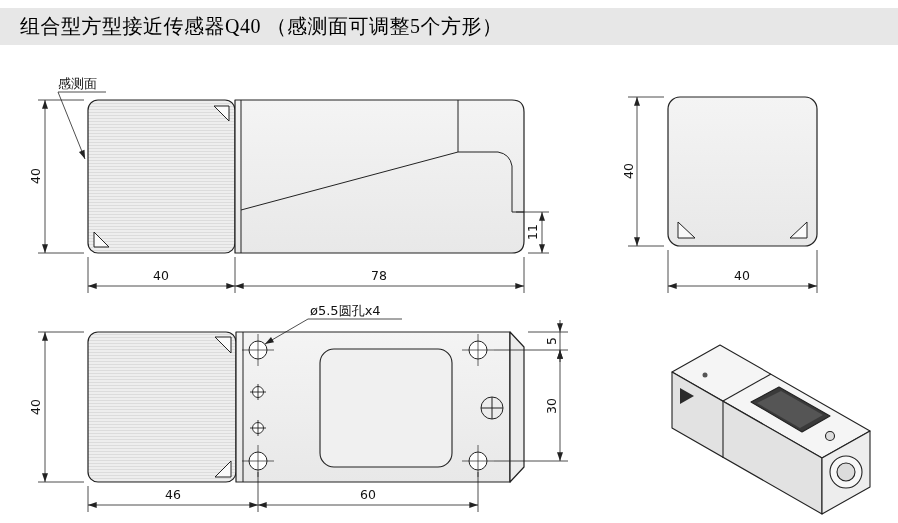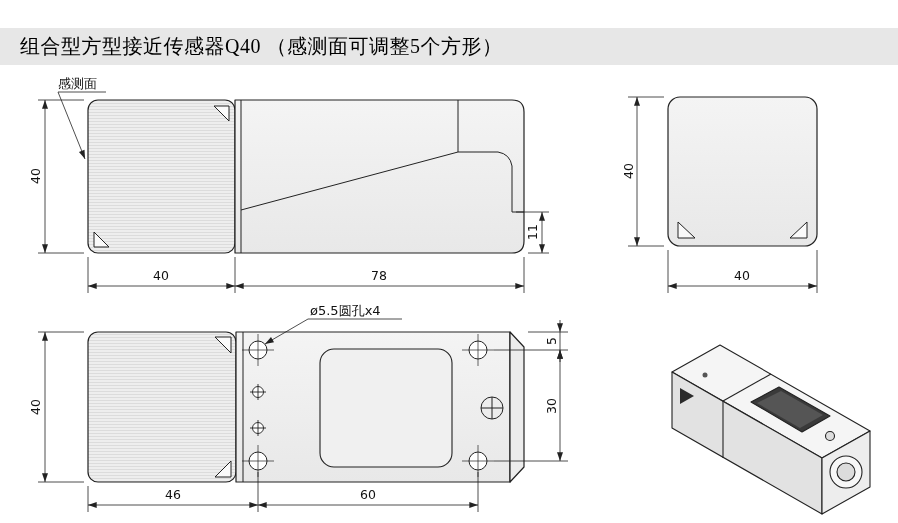--- a/index.html
+++ b/index.html
@@ -1,20 +1,20 @@
 <!DOCTYPE html>
 <html><head>
 <meta charset="utf-8">
 <style>
   * { margin:0; padding:0; box-sizing:border-box; }
   html,body { width:898px; height:523px; background:#ffffff;
               font-family:"Liberation Sans", sans-serif; }
   .page { position:relative; width:898px; height:523px; background:#ffffff; overflow:hidden; }
   .header { position:absolute; top:8px; left:0; width:898px; height:37px;
-            background:#e7e7e7; display:flex; align-items:center; padding-left:20px;margin-top:20px; }
+            background:#e7e7e7; display:flex; align-items:center; padding-left:20px; }
   .title { font-family:"Liberation Serif", serif; font-size:20px; color:#000; letter-spacing:0.5px; }
   svg.drawing { position:absolute; left:0; top:0; }
   svg text { font-family:"DejaVu Sans", sans-serif; font-size:12.5px; fill:#111; }
   svg text.lbl { font-size:13px; }
 </style>
 </head>
 <body>
 
 <div class="page">
 

